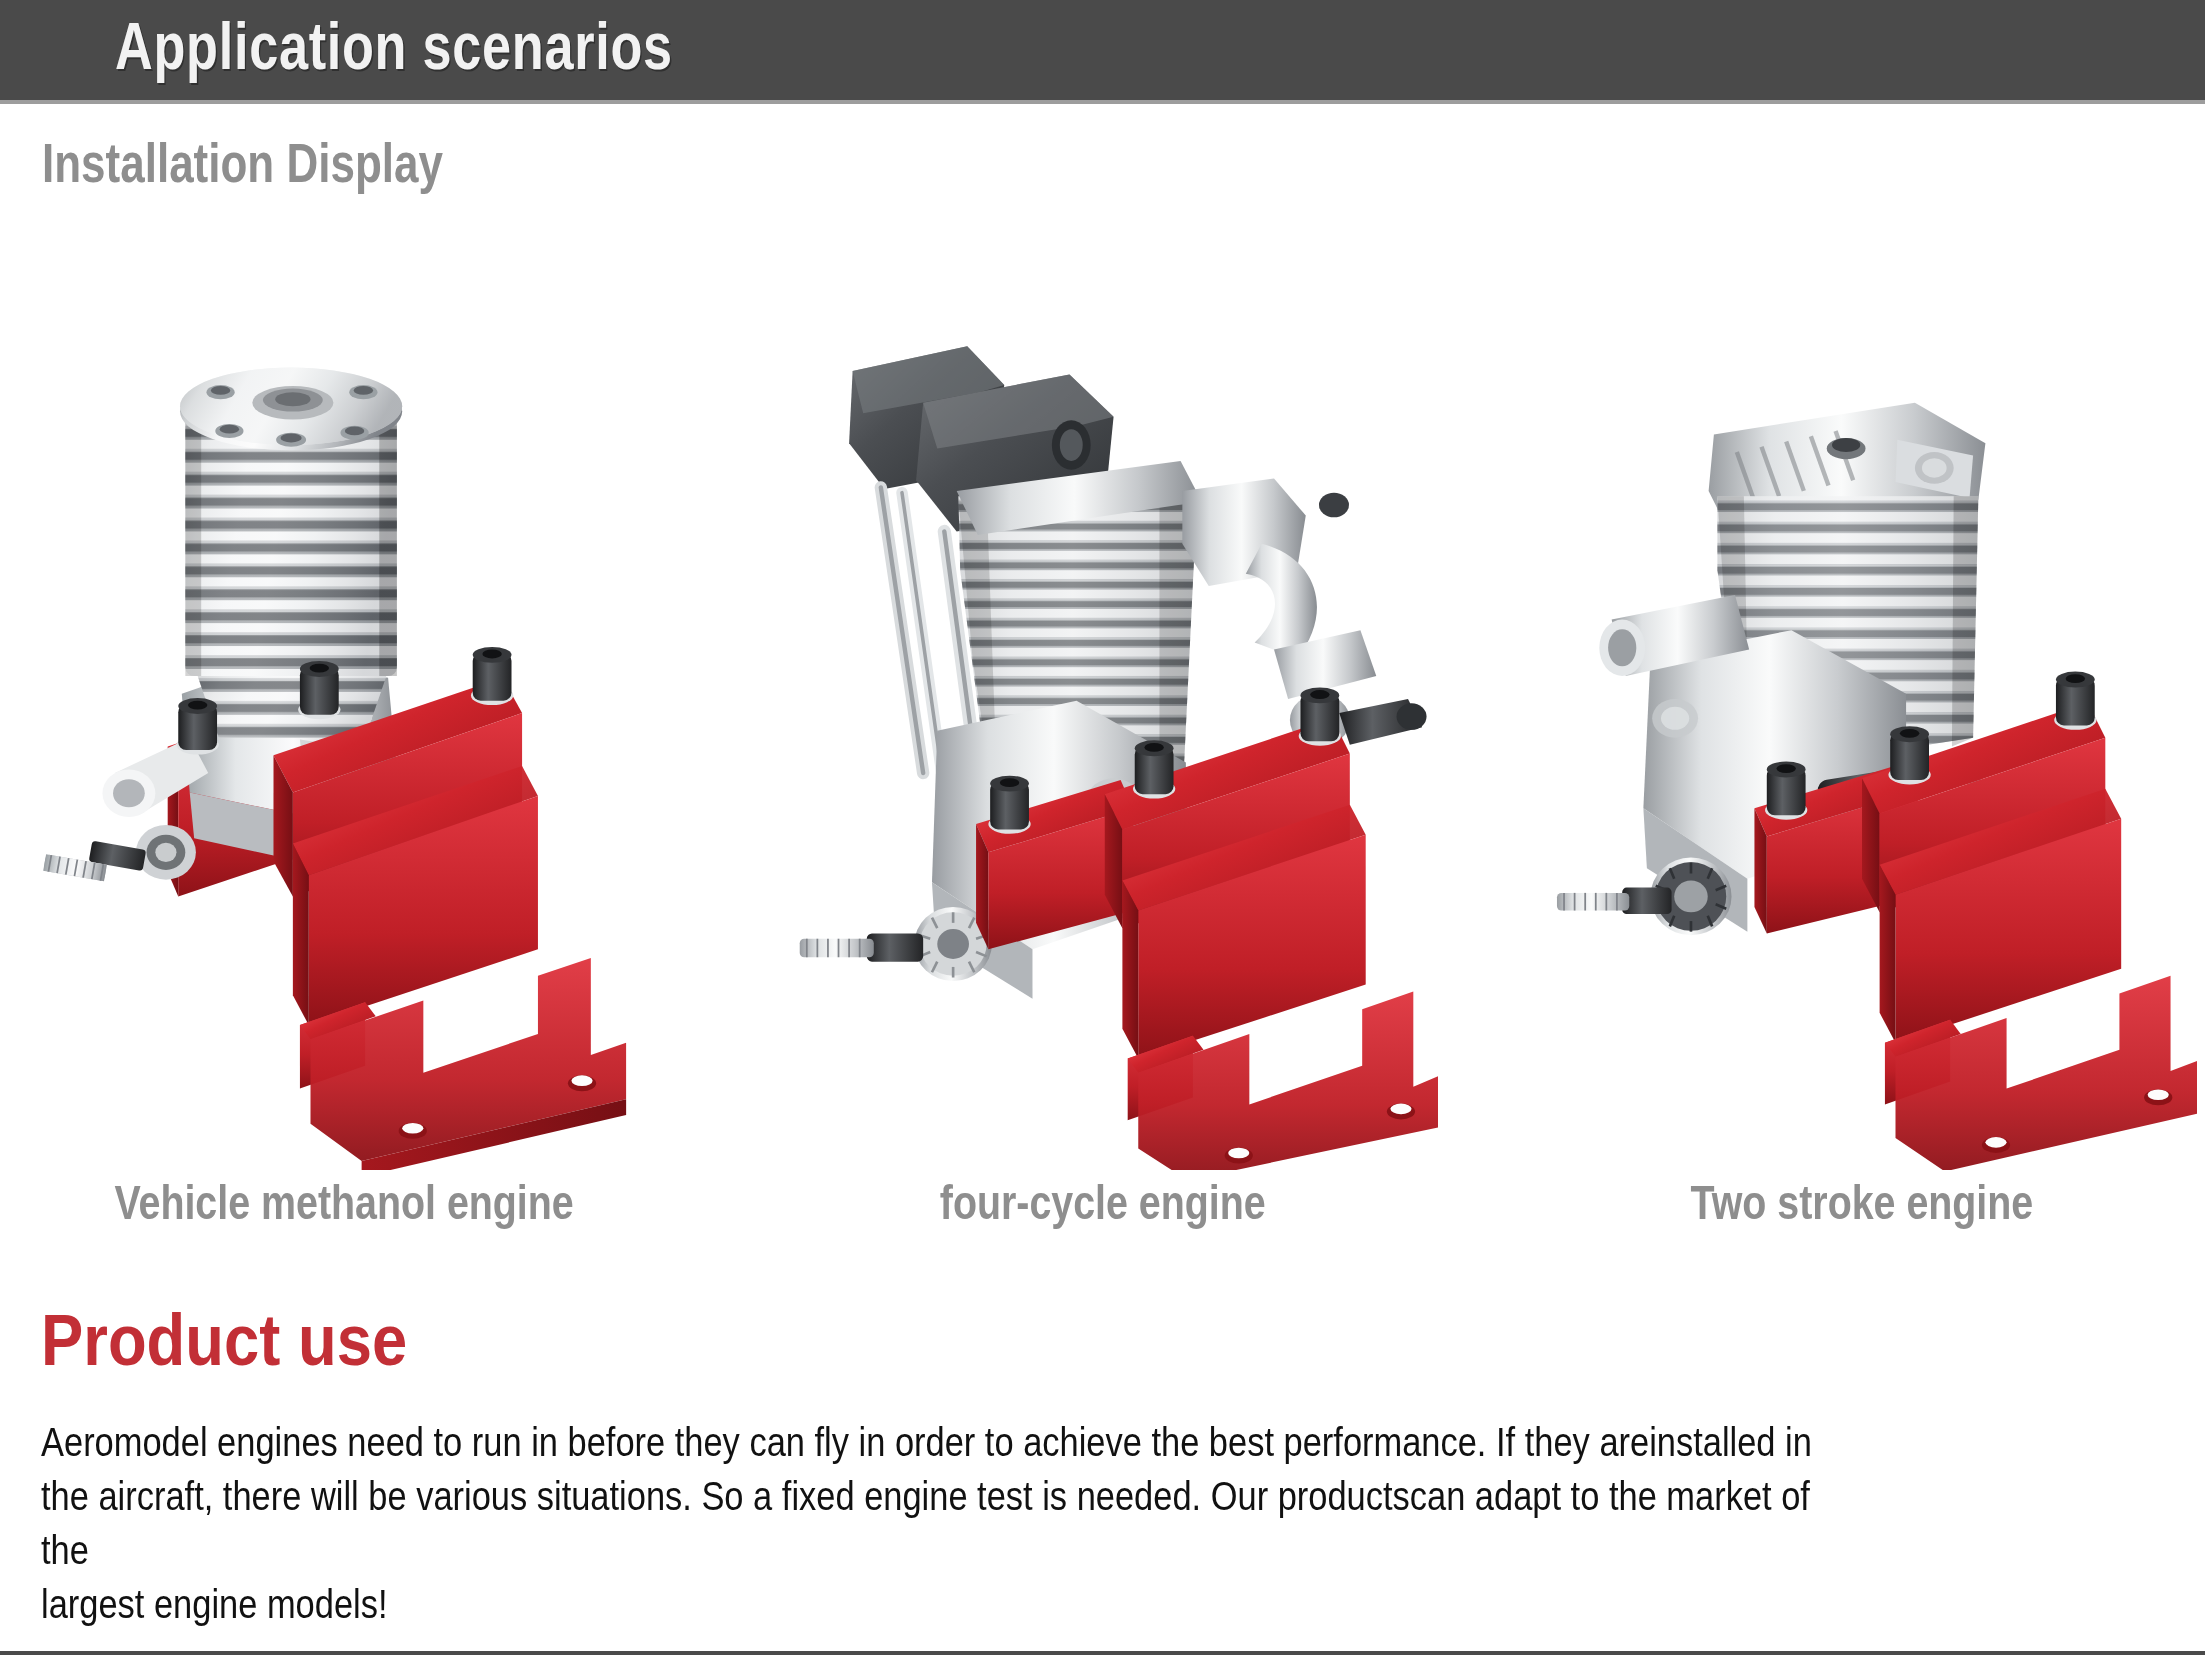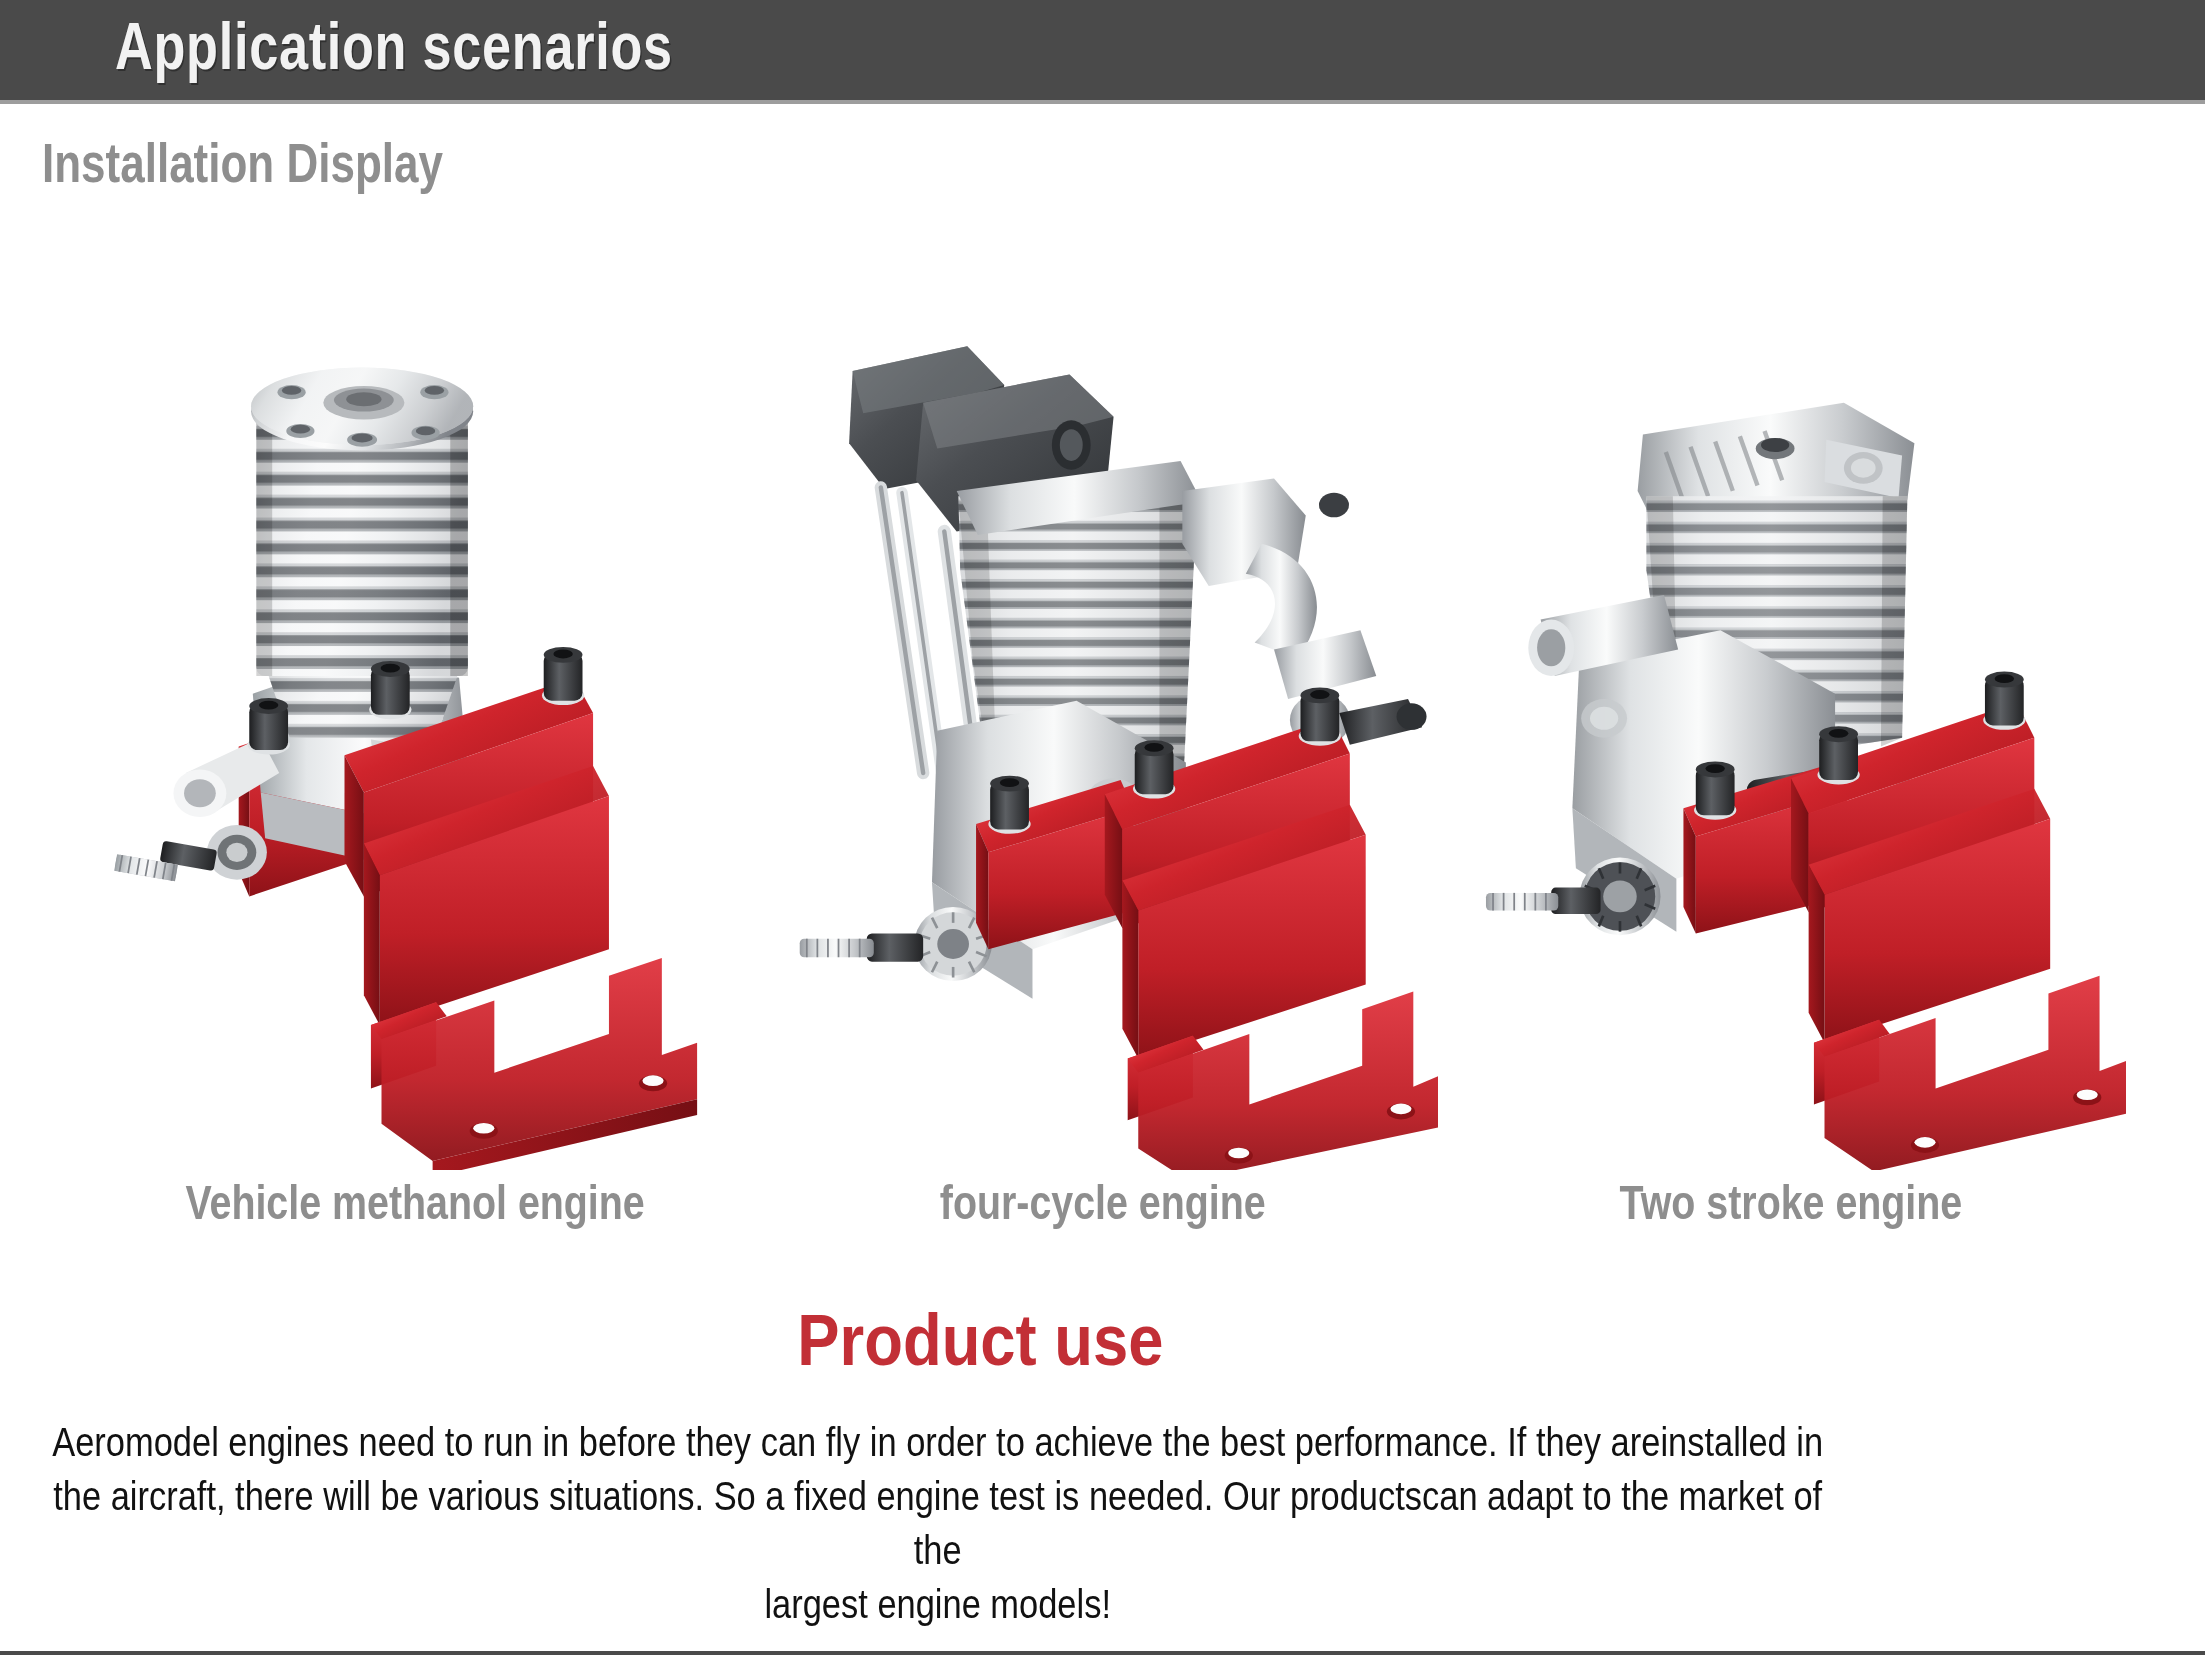--- a/index.html
+++ b/index.html
@@ -31,21 +31,21 @@
     position:absolute;left:42px;top:131px;
     font-size:55px;font-weight:bold;color:#8e8e8e;
     font-family:"Liberation Sans Narrow","Liberation Sans",sans-serif;
     transform:scaleX(.80);transform-origin:left top;
     white-space:nowrap;
     text-shadow:1.8px 1.8px 0 rgba(255,255,255,.9);
   }
   
   .gallery{
     position:absolute;left:0;top:198px;width:2206px;height:1032px;
-    display:flex;justify-content:center;align-items:flex-end;
+    display:flex;justify-content:space-between;align-items:flex-end;
   }
   .engine-cell{
     width:688px;height:1032px;position:relative;
     display:flex;flex-direction:column;align-items:center;justify-content:flex-end;
   }
   .photo{position:relative;width:670px;height:891px;}
   .caption{
     margin-top:5.3px;font-size:48px;font-weight:bold;color:#8e8e8e;
     font-family:"Liberation Sans Narrow","Liberation Sans",sans-serif;
     transform:scaleX(.82);white-space:nowrap;
@@ -521,21 +521,21 @@
           <rect x="600" y="452" width="44" height="54" rx="9" fill="url(#blk2)"></rect>
           <ellipse cx="622" cy="454" rx="22" ry="9" fill="#36383b"></ellipse>
           <ellipse cx="622" cy="453" rx="11" ry="5" fill="#111214"></ellipse>
         </g>
       </svg>
     </div>
     <div class="caption">Two stroke engine</div>
   </div>
 </div>
 
-<div style="position:absolute;left:41px;top:1304px;width:2135px;text-align:center;">
+<div style="position:absolute;left:41px;top:1304px;width:2135px;">
   <div style="font-size:72px;font-weight:bold;color:#c22f36;line-height:1;
               font-family:'Liberation Sans Narrow','Liberation Sans',sans-serif;
               transform:scaleX(.88);transform-origin:left top;white-space:nowrap;">Product use</div>
 
   <div style="margin-top:39px;font-size:41px;color:#111;line-height:1.32;
               font-family:'Liberation Sans Narrow','Liberation Sans',sans-serif;
               transform:scaleX(.84);transform-origin:left top;">
     <div>Aeromodel engines need to run in before they can fly in order to achieve the best performance. If they areinstalled in</div>
     <div>the aircraft, there will be various situations. So a fixed engine test is needed. Our productscan adapt to the market of the</div>
     <div>largest engine models!</div>

